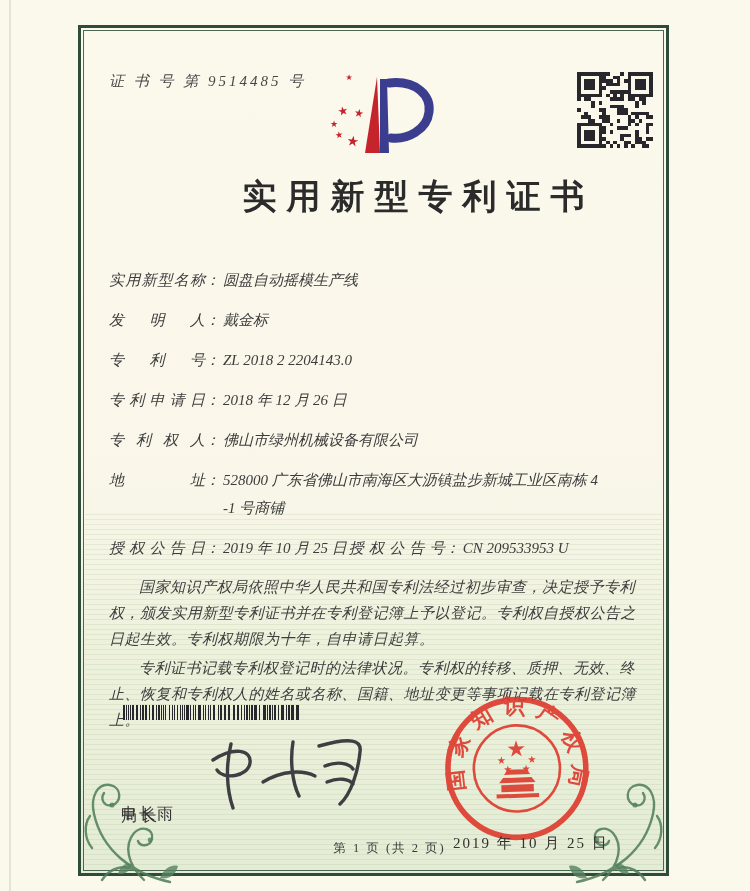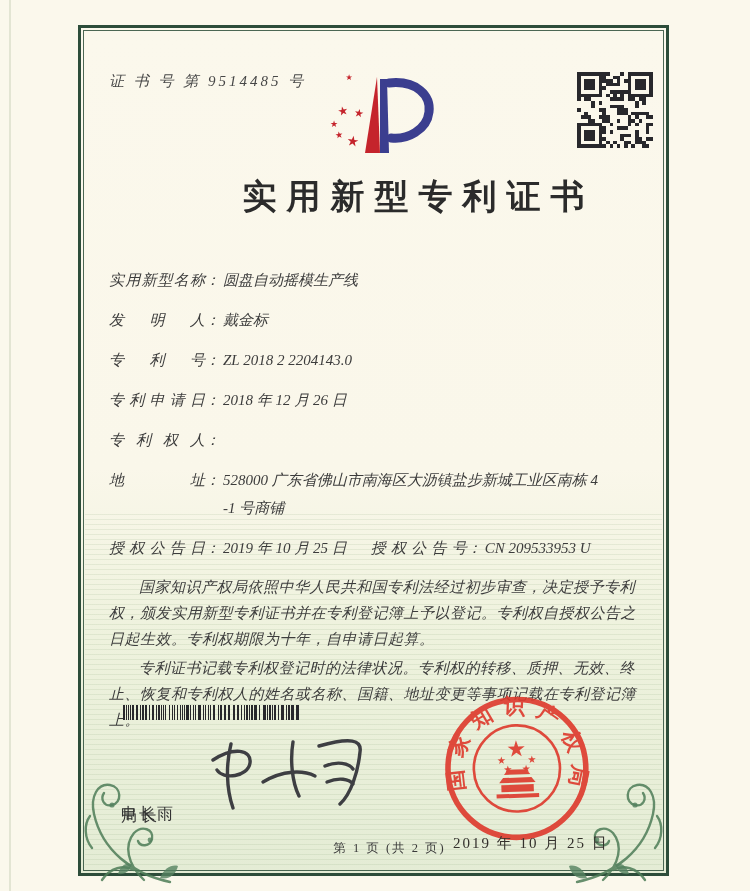--- a/index.html
+++ b/index.html
@@ -31,21 +31,21 @@
     position:absolute;left:0;top:146px;width:100%;text-align:center;
     font-size:34px;font-weight:700;letter-spacing:10px;text-indent:10px;color:#2b2b2b;margin-left:40px;
   }
   
   .content{position:absolute;left:28px;right:14px;top:238px;font-size:15px;font-style:italic;}
   .frow{display:flex;line-height:28px;margin-bottom:12px;}
   .flabel{
     flex:0 0 96px;max-width:96px;color:#3c3c3c;
     text-align:justify;text-align-last:justify;
   }
-  .flabel.second{flex:0 0 96px;margin-left:24px;}
+  .flabel.second{flex:0 0 96px;margin-left:2px;}
   .fcolon{flex:0 0 18px;text-align:left;}
   .fvalue{white-space:pre-line;color:#3c3c3c;}
   .fvalue.fixed{flex:0 0 auto;}
   
   .paras{margin-top:6px;padding-right:12px;}
   .paras p{margin:0 0 3px 0;text-indent:2em;line-height:26px;letter-spacing:.5px;font-size:15px;color:#3d3d3d;}
   
   .barcode{position:absolute;left:42px;top:677px;width:176px;height:15px;}
   .signer-title{position:absolute;left:40px;top:778px;font-size:16px;letter-spacing:4px;color:#333;}
   .signer-name{position:absolute;left:40px;top:776px;font-size:16px;letter-spacing:2px;color:#333;}
@@ -318,20 +318,21 @@
       <span class="fvalue">ZL 2018 2 2204143.0</span>
     </div>
     <div class="frow">
       <span class="flabel">专利申请日</span>
       <span class="fcolon">：</span>
       <span class="fvalue">2018 年 12 月 26 日</span>
     </div>
     <div class="frow">
       <span class="flabel">专利权人</span>
       <span class="fcolon">：</span>
+      <span class="fvalue">佛山市绿州机械设备有限公司</span>
     </div>
     <div class="frow">
       <span class="flabel">地址</span>
       <span class="fcolon">：</span>
       <span class="fvalue">528000 广东省佛山市南海区大沥镇盐步新城工业区南栋 4
 -1 号商铺</span>
     </div>
     <div class="frow">
       <span class="flabel">授权公告日</span>
       <span class="fcolon">：</span>

